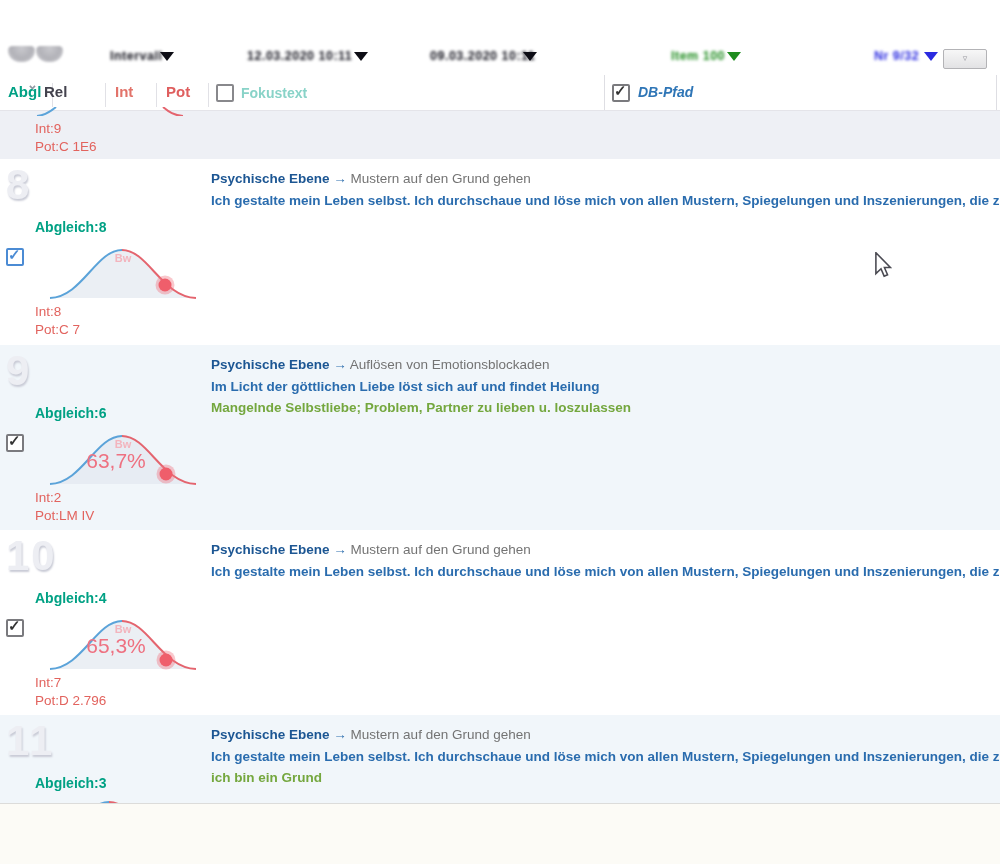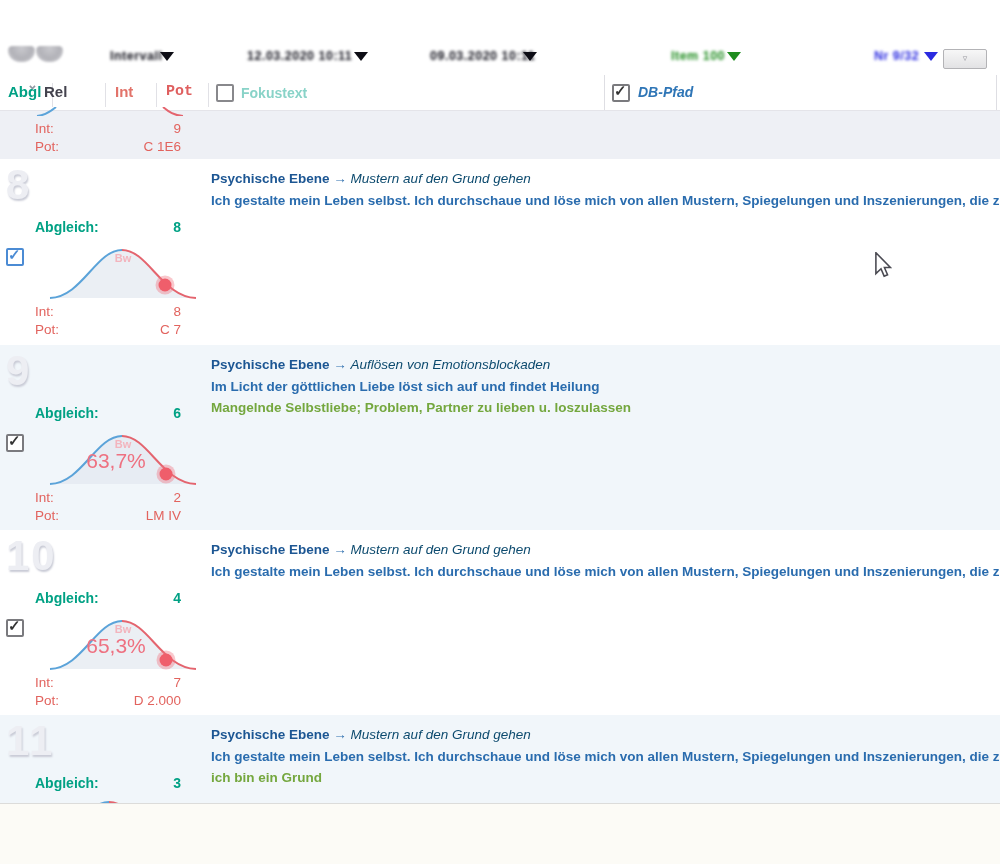--- a/index.html
+++ b/index.html
@@ -24,21 +24,21 @@
   .spin-btn{position:absolute;left:943px;top:49px;width:42px;height:18px;border:1px solid #b3b3b6;
             border-radius:2px;background:linear-gradient(#f7f7f7,#e2e2e4);filter:blur(.7px);
             font-size:9px;color:#9a9aa0;text-align:center;line-height:16px;}
   
   .filterbar{position:absolute;left:0;top:75px;width:1000px;height:35px;background:#fff;
              border-bottom:1px solid #e4e4e9;}
   .tab{position:absolute;top:8px;font-size:15px;font-weight:bold;cursor:default;}
   .tab-abgl{left:8px;color:#00a184;}
   .tab-rel{left:44px;color:#44434e;}
   .tab-int{left:115px;color:#e2736a;}
-  .tab-pot{left:166px;color:#df5f5f;font-family:Liberation Mono, monospace;}
+  .tab-pot{left:166px;color:#df5f5f;}
   .tab-chevron{position:absolute;left:19px;top:-6px;font-size:13px;color:#8e98a2;font-weight:bold;}
   .vsep{position:absolute;top:8px;width:1px;height:24px;background:#e1e1e6;}
   .vsep.full{top:0;height:35px;background:#dedee3;}
   .cb{position:absolute;width:14px;height:14px;background:#fff;border:2px solid #7a7a7e;
       border-radius:2px;}
   .cb .mark{position:absolute;left:0px;top:-4px;font-size:15px;font-weight:bold;color:#333;}
   .fokus-cb{left:216px;top:9px;border-color:#88888c;}
   .fokus-label{position:absolute;left:241px;top:10px;font-size:14px;font-weight:bold;color:#89d3c8;}
   .dbp-cb{left:612px;top:9px;}
   .dbp-label{position:absolute;left:638px;top:9px;font-size:14px;font-weight:bold;
@@ -47,42 +47,42 @@
   .row{position:absolute;left:0;width:1000px;}
   .row-partial{top:111px;height:48px;background:#eef0f5;}
   .row-8{top:159px;height:186px;background:#ffffff;}
   .row-9{top:345px;height:185px;background:#f1f6fa;}
   .row-10{top:530px;height:213px;background:#ffffff;}
   .row-11{top:715px;height:88px;background:#f1f6fa;}
   .bottom-strip{position:absolute;left:0;top:803px;width:1000px;height:61px;
                 background:#fcfbf6;border-top:1px solid #dcdcda;}
   .num{position:absolute;left:6px;top:2px;font-size:42px;font-weight:bold;color:#edeef3;
        letter-spacing:2px;text-shadow:1px 2px 2px #c9cbd6;}
-  .kv{position:absolute;left:35px;width:146px;display:flex;justify-content:space-between;}
+  .kv{position:absolute;left:35px;width:146px;display:flex;}
   .kv-abgleich{top:60px;color:#00a184;font-weight:bold;font-size:14px;}
   .kv-int{top:145px;color:#e2635e;font-size:13.5px;}
   .kv-pot{top:163px;color:#e2635e;font-size:13.5px;}
   .row-partial .kv-int{top:10px;}
   .row-partial .kv-pot{top:28px;}
   .row-cb{left:6px;top:89px;}
   .row-cb.blue{border-color:#4b8bd4;}
   .row-cb.blue .mark{color:#4b8bd4;}
   .curve{position:absolute;left:48px;top:84px;width:150px;height:58px;}
   .curve svg{position:absolute;left:0;top:0;}
   .bw-label{position:absolute;left:0;right:0;top:9px;text-align:center;font-size:11px;
             font-weight:bold;color:#f3b4bd;}
   .bw-pct{position:absolute;left:0;right:0;top:20px;text-align:center;font-size:21px;
           color:#ee7181;transform:translateX(-7px);}
   .tails{position:absolute;left:35px;top:-4px;}
   .peak-clip{position:absolute;left:35px;top:80px;width:150px;height:8px;overflow:hidden;}
   .textcol{position:absolute;left:211px;top:9px;width:789px;font-size:13.5px;
            line-height:21.5px;white-space:nowrap;overflow:hidden;}
   .t-title{color:#1c5693;font-weight:bold;}
   .t-arrow{color:#2f6fae;}
-  .t-sub{color:#0c4a6e;font-style:italic;}
+  .t-sub{color:#737373;}
   .t-body{color:#2a6cae;font-weight:bold;}
   .t-note{color:#74a73e;font-weight:bold;}
   .cursor{position:absolute;left:874px;top:252px;}
 </style>
 </head>
 <body>
 
 <div class="toolbar">
   <div class="blob" style="left:8px"></div>
   <div class="blob" style="left:36px"></div>
@@ -255,21 +255,21 @@
     </svg>
     <div class="bw-label">Bw</div>
     <div class="bw-pct">65,3%</div>
   </div>
   <div class="kv kv-int">
     <span>Int:</span>
     <span>7</span>
   </div>
   <div class="kv kv-pot">
     <span>Pot:</span>
-    <span>D 2.000</span>
+    <span>D 2.796</span>
   </div>
 </div>
 
 <div class="row row-11">
   <div class="num">11</div>
   <div class="textcol">
     <div>
       <span class="t-title">Psychische Ebene</span>
       <span class="t-arrow">→</span>
       <span class="t-sub">Mustern auf den Grund gehen</span>

